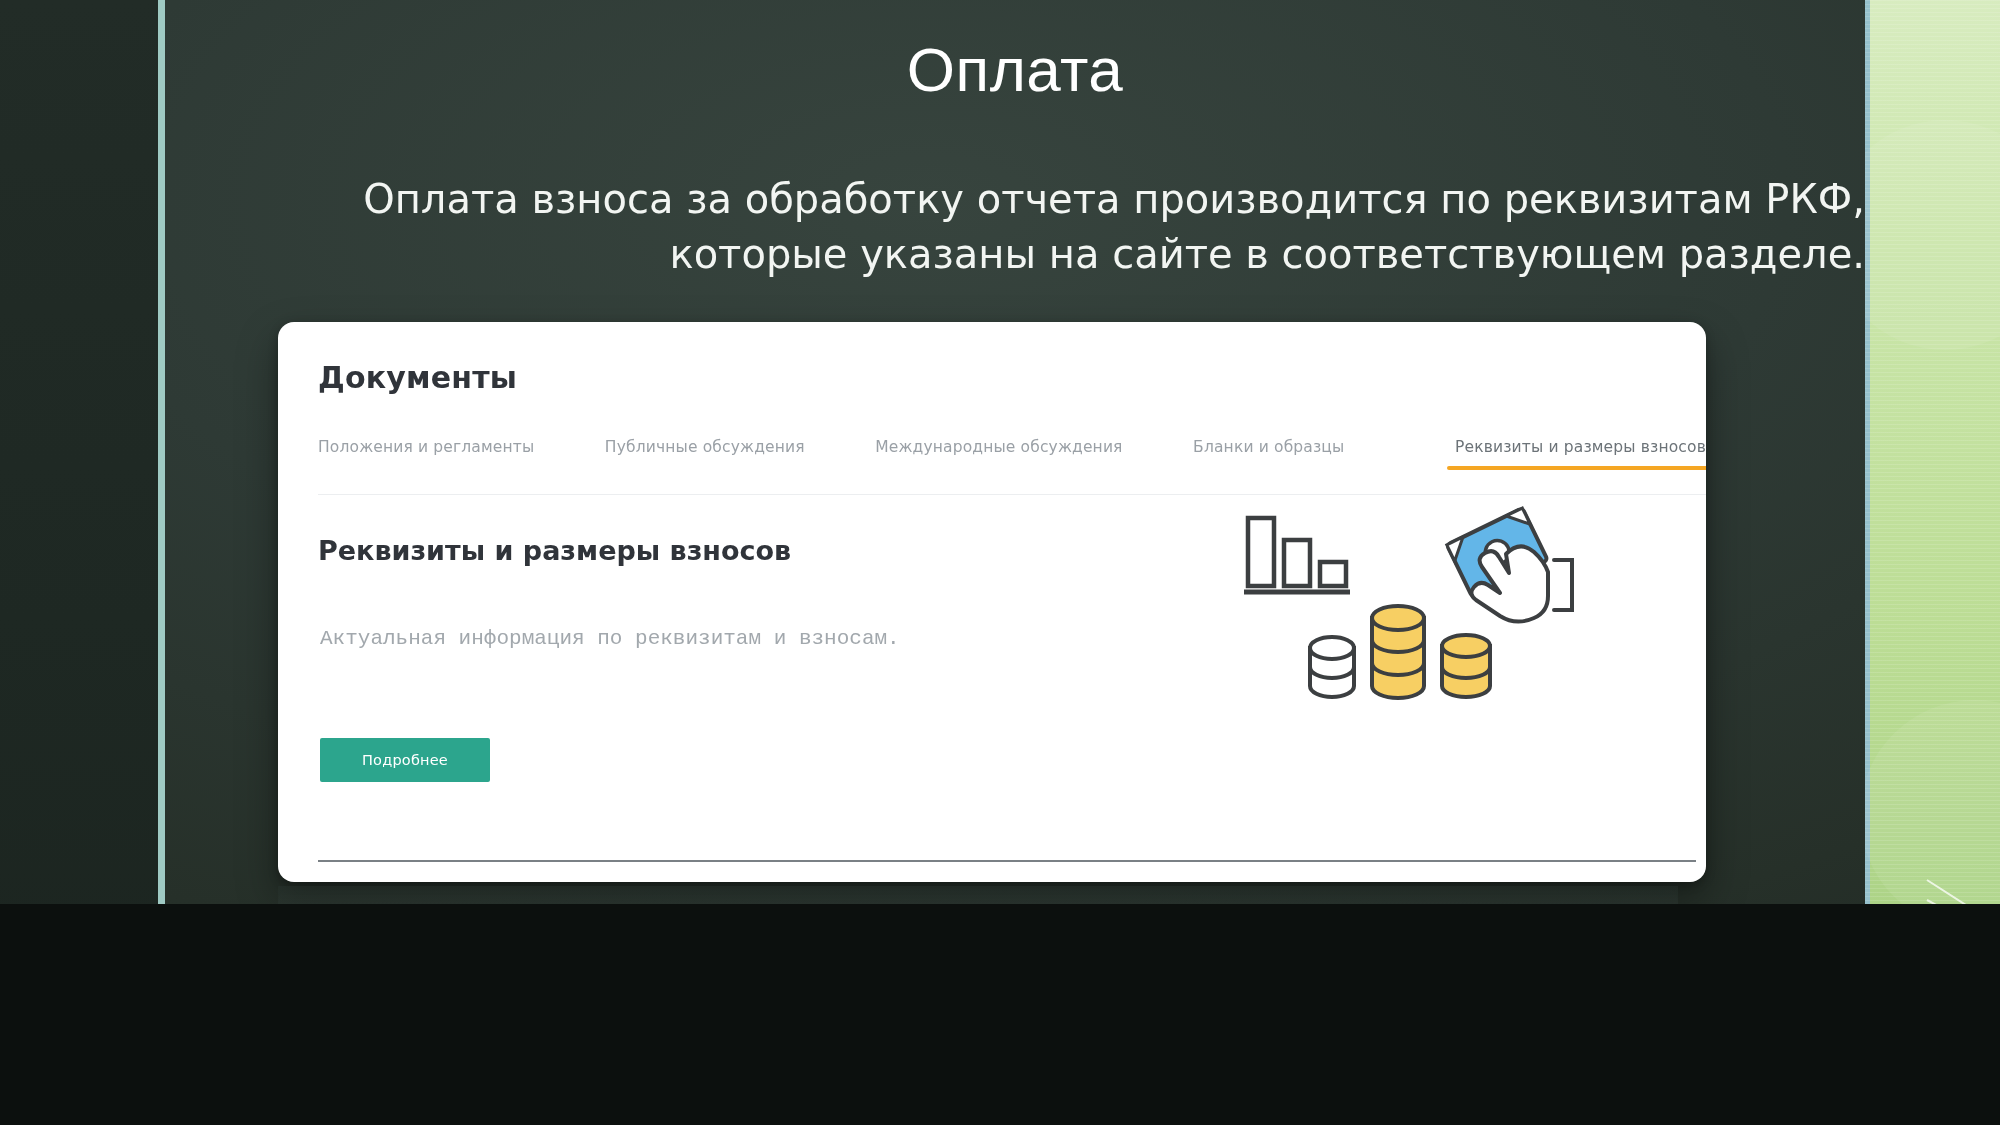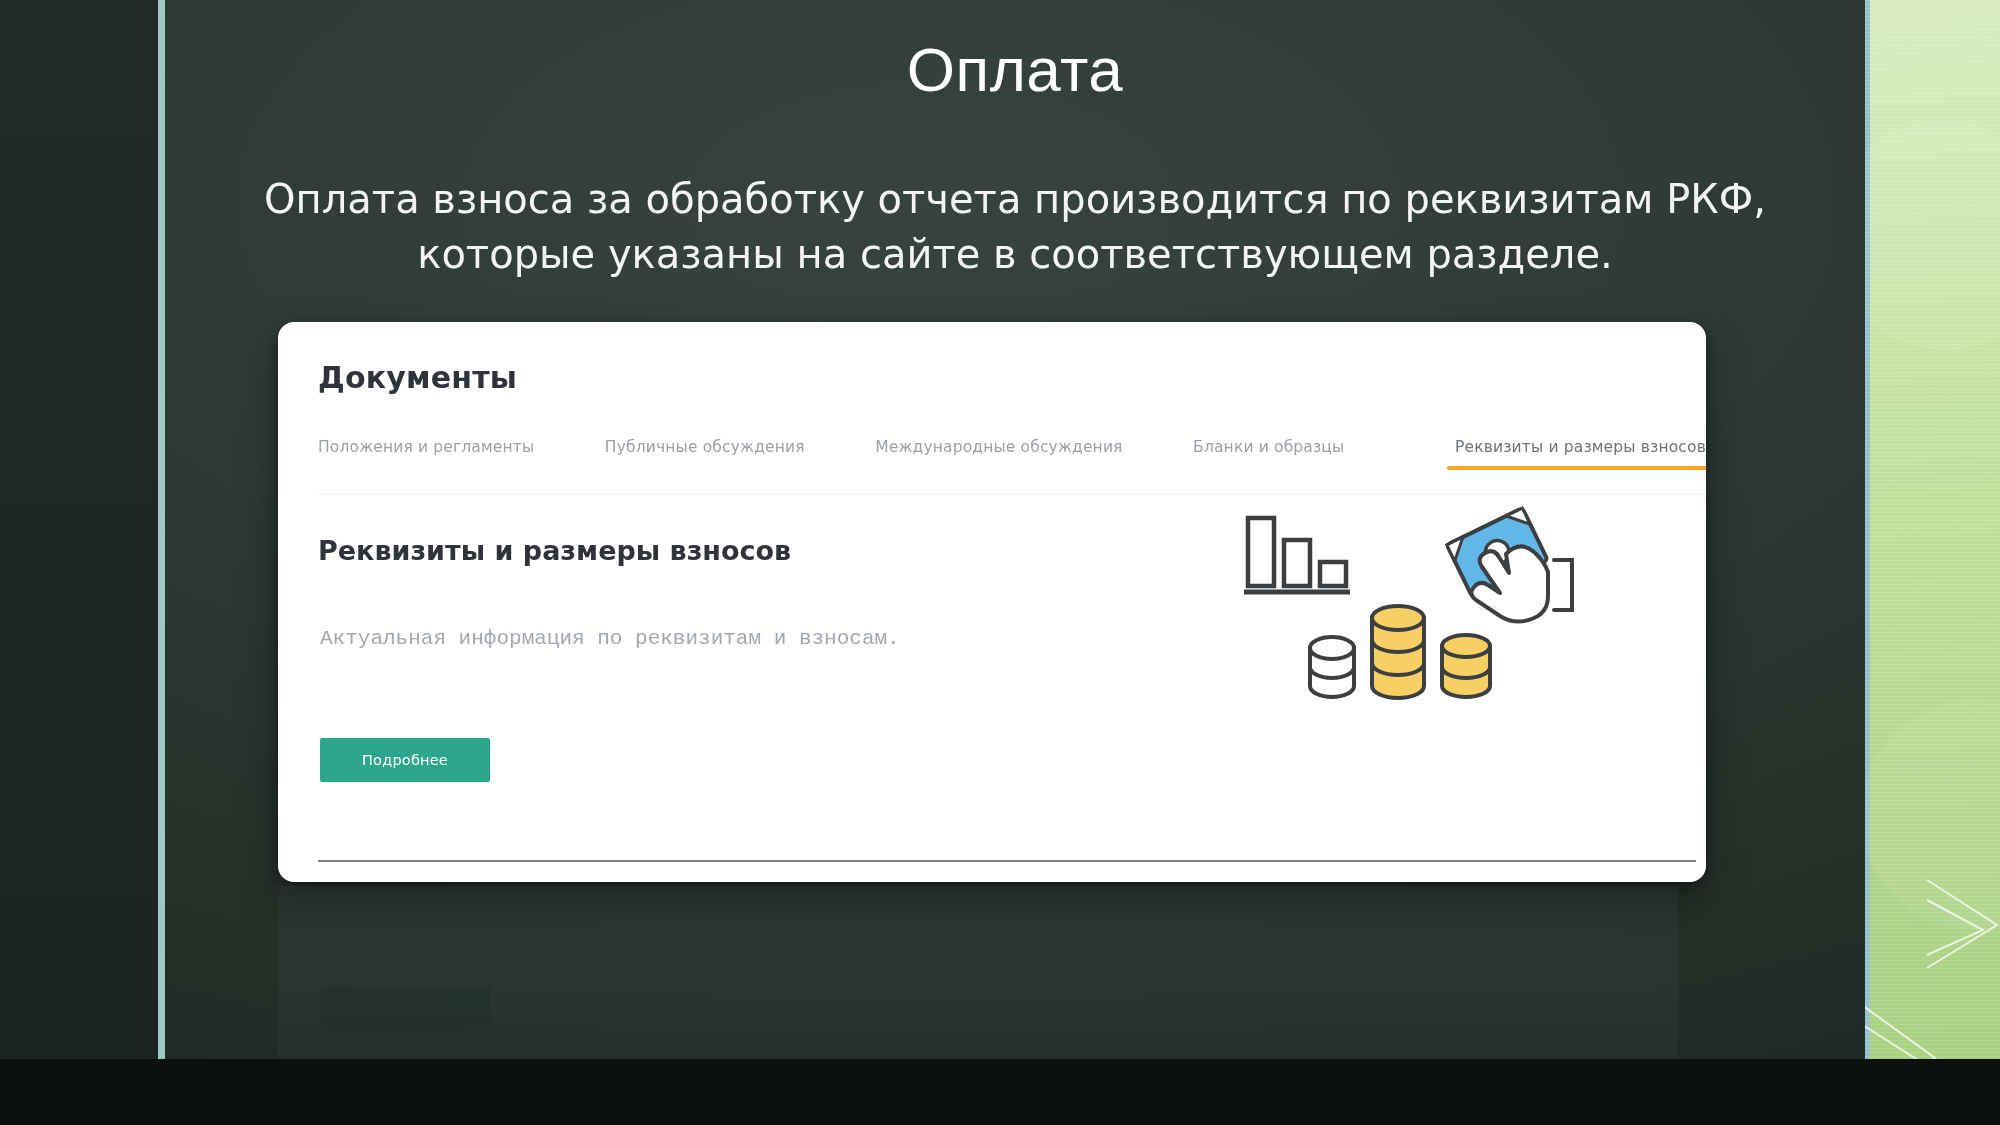--- a/index.html
+++ b/index.html
@@ -10,21 +10,21 @@
   body {
     width: 2000px;
     height: 1125px;
     overflow: hidden;
     font-family: "Liberation Sans", sans-serif;
   }
 
   .slide {
     position: relative;
     width: 2000px;
-    height: 1059px;
+    height: 904px;
     overflow: hidden;
     background: #ef4444;
   }
 
   
   .left-band {
     position: absolute;
     left: 0; top: 0;
     width: 158px; height: 1125px;
     background: linear-gradient(180deg, #222c27 0%, #1e2823 55%, #1b241f 100%);
@@ -93,21 +93,21 @@
     color: #ffffff;
     font-size: 62px;
     font-weight: 400;
     letter-spacing: 0.5px;
     font-family: "Liberation Sans", sans-serif;
   }
   .slide-subtitle {
     position: absolute;
     left: 165px; top: 172px;
     width: 1700px;
-    text-align: center;
+    text-align: right;
     color: #f2f5f2;
     font-size: 40px;
     font-weight: 400;
     line-height: 55px;
     font-family: "DejaVu Sans", sans-serif;
   }
   .slide-subtitle .sub-line { display: block; }
 
   
   .card-wrap {

